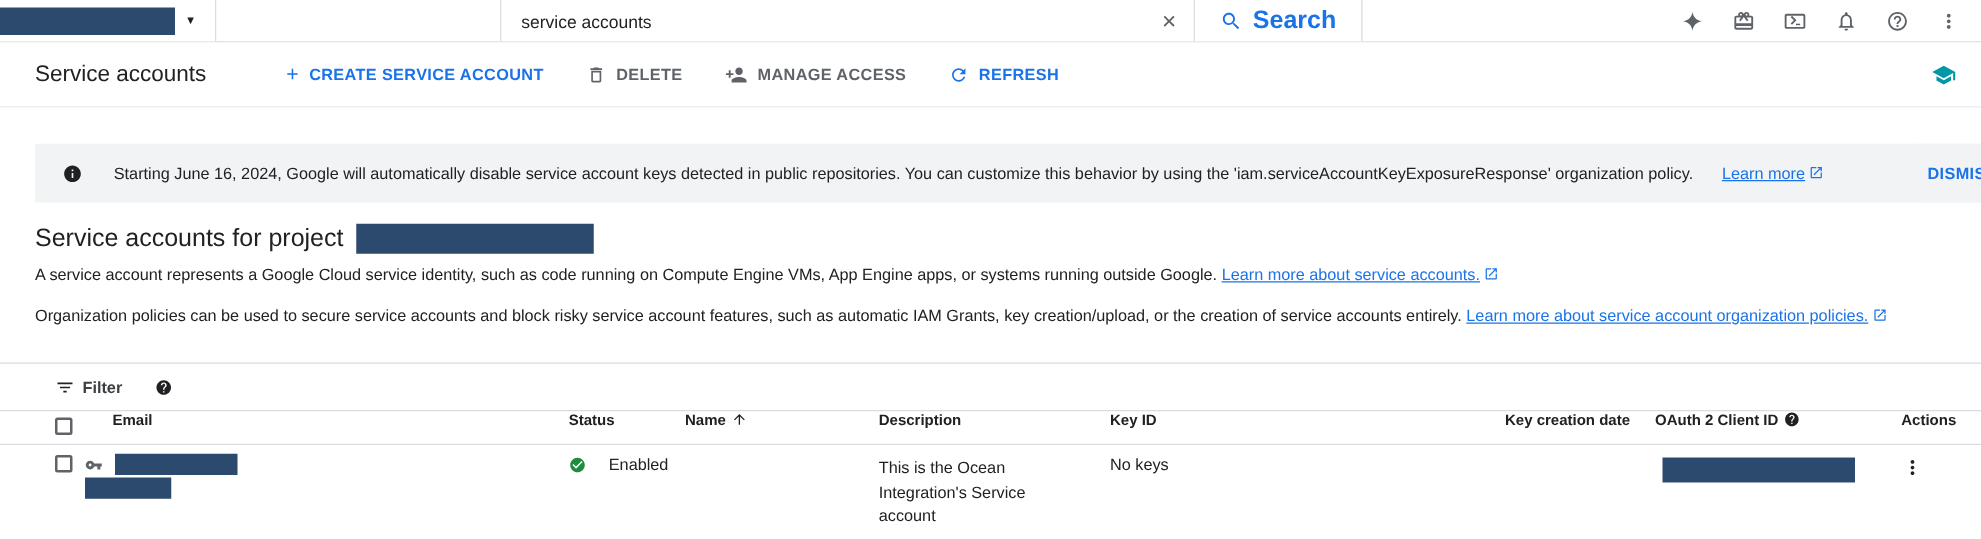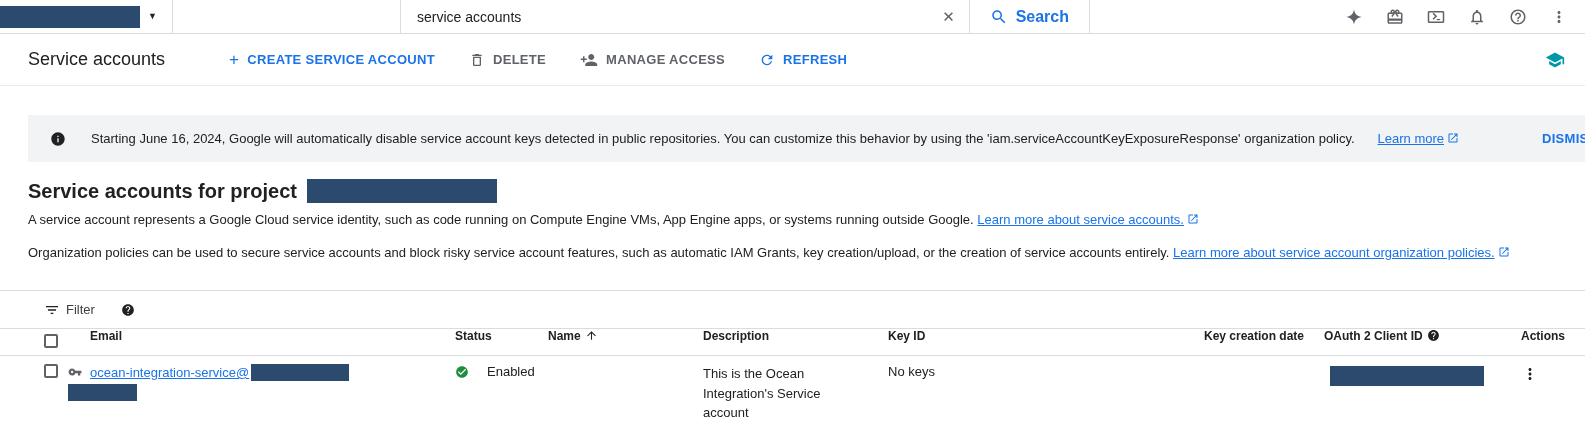--- a/index.html
+++ b/index.html
@@ -21,21 +21,21 @@
 
   
   .topbar{position:absolute;top:0;left:0;width:100%;height:34px;background:#fff;border-bottom:1px solid var(--border,#dadce0)}
   .project-selector{position:absolute;left:0;top:0;height:33px;width:173px;border-right:1px solid var(--border,#dadce0);display:flex;align-items:center;cursor:pointer;background:#fff}
   .project-redaction{width:140px;height:22px}
   .caret{font-size:9px;color:var(--text-primary,#202124);margin-left:8px;line-height:1}
   .search-bar{position:absolute;left:400px;top:0;height:33px;width:690px;border-left:1px solid var(--border,#dadce0);border-right:1px solid var(--border,#dadce0);display:flex;align-items:center;background:#fff}
   .search-input{flex:1;height:100%;border:none;outline:none;background:transparent;font:14px "Liberation Sans",sans-serif;color:var(--text-primary,#202124);padding:0 16px}
   .clear-btn{width:40px;height:100%;border:none;background:none;font-size:15px;color:var(--text-secondary,#5f6368);cursor:pointer}
   .search-sep{width:1px;height:33px;background:var(--border,#dadce0)}
-  .search-btn{display:flex;align-items:center;gap:8px;height:100%;padding:0 20px;border:none;background:none;cursor:pointer;color:var(--accent-blue,#1a73e8);font-size:16px;font-weight:700}
+  .search-btn{display:flex;align-items:center;gap:8px;height:100%;padding:0 20px;border:none;background:none;cursor:pointer;color:var(--accent-blue,#1a73e8);font-size:20px;font-weight:700}
   .topbar-icons{position:absolute;right:6px;top:0;height:33px;display:flex;align-items:center}
   .tb-icon{width:41px;height:33px;display:flex;align-items:center;justify-content:center;border:none;background:none;cursor:pointer}
 
   
   .toolbar{position:absolute;top:34px;left:0;width:100%;height:52px;display:flex;align-items:center;padding:0 16px 0 28px;background:#fff;border-bottom:1px solid #e8eaed}
   .page-title{font-size:18px;font-weight:400;color:var(--text-primary,#202124);margin-right:64px;white-space:nowrap}
   .tb-btn{display:flex;align-items:center;gap:8px;border:none;background:none;cursor:pointer;font-size:13px;font-weight:700;letter-spacing:.3px;margin-right:34px;white-space:nowrap}
   .tb-btn.blue{color:var(--accent-blue,#1a73e8)}
   .tb-btn.gray{color:var(--text-secondary,#5f6368)}
   .plus-glyph{font-size:17px;font-weight:400;line-height:1}
@@ -43,31 +43,31 @@
   .learn-btn{border:none;background:none;cursor:pointer;padding:4px}
 
   
   .banner{position:absolute;top:115px;left:28px;width:1612px;height:47px;background:var(--banner-bg,#f1f3f4);display:flex;align-items:center;padding-left:22px}
   .banner-icon{margin-right:25px;flex:none}
   .banner-text{font-size:13px;color:var(--text-primary,#202124);white-space:nowrap}
   .banner .link-inline{margin-left:23px}
   .dismiss-btn{position:absolute;left:1504px;top:0;height:100%;display:flex;align-items:center;border:none;cursor:pointer;background:var(--banner-bg,#f1f3f4);color:var(--accent-blue,#1a73e8);font-size:13px;font-weight:700;letter-spacing:.3px;padding:0 10px}
 
   
-  .section-heading{position:absolute;top:179px;left:28px;display:flex;align-items:center;gap:10px;font-size:20px;font-weight:700;color:var(--text-primary,#202124)}
+  .section-heading{position:absolute;top:179px;left:28px;display:flex;align-items:center;gap:10px;font-size:20px;font-weight:400;color:var(--text-primary,#202124)}
   .heading-redaction{width:190px;height:24px}
   .para{position:absolute;left:28px;font-size:13px;color:var(--text-primary,#202124);white-space:nowrap}
   .p1{top:212px}
   .p2{top:245px}
 
   
   .table-area{position:absolute;top:290px;left:0;width:100%}
   .filter-row{height:38px;border-top:1px solid var(--border,#dadce0);display:flex;align-items:center;padding:0 44px}
   .filter-icon-wrap{margin-right:6px;display:flex;align-items:center}
-  .filter-label{font-size:13px;font-weight:400;color:#3c4043;margin-right:14px;cursor:pointer}
+  .filter-label{font-size:13px;font-weight:700;color:#3c4043;margin-right:14px;cursor:pointer}
   .filter-input{flex:1;border:none;outline:none;background:none;font:13px "Liberation Sans",sans-serif;color:var(--text-primary,#202124)}
   .filter-input::placeholder{color:#80868b}
   .filter-help{border:none;background:none;cursor:pointer;margin-left:12px;display:flex}
 
   .header-row{position:relative;height:28px;border-top:1px solid var(--border,#dadce0);border-bottom:1px solid var(--border,#dadce0)}
   .hcell{position:absolute;top:0;height:100%;display:flex;align-items:flex-start;gap:4px;font-size:12px;font-weight:700;color:var(--text-primary,#202124);white-space:nowrap}
   .data-row{position:relative;height:77px;background:#fff}
   .cell{position:absolute;font-size:13px;color:var(--text-primary,#202124)}
   .checkbox{position:absolute;width:14px;height:14px;border:2px solid var(--text-secondary,#5f6368);border-radius:2px;background:#fff;cursor:pointer}
 
@@ -271,21 +271,20 @@
   <div class="data-row">
     <span class="checkbox" style="left:44px;top:8px"></span>
 
     <div class="cell email-cell">
       <div class="email-line1">
         <span class="sa-key-wrap">
           <svg width="14" height="14" viewBox="0 0 24 24">
               <path class="fill-gray" d="M12.65 10C11.83 7.67 9.61 6 7 6c-3.31 0-6 2.69-6 6s2.69 6 6 6c2.61 0 4.83-1.67 5.65-4H17v4h4v-4h2v-4H12.65zM7 14c-1.1 0-2-.9-2-2s.9-2 2-2 2 .9 2 2-.9 2-2 2z"></path>
             </svg>
         </span>
-        <a class="email-link">ocean-integration-service@</a>
         <span class="redaction email-redaction-1"></span>
       </div>
       <div class="email-line2">
         <span class="redaction email-redaction-2"></span>
       </div>
     </div>
 
     <div class="cell status-cell">
       <svg width="14" height="14" viewBox="0 0 24 24">
           <path class="fill-green" d="M12 2C6.48 2 2 6.48 2 12s4.48 10 10 10 10-4.48 10-10S17.52 2 12 2zm-2 15l-5-5 1.41-1.41L10 14.17l7.59-7.59L19 8l-9 9z"></path>

